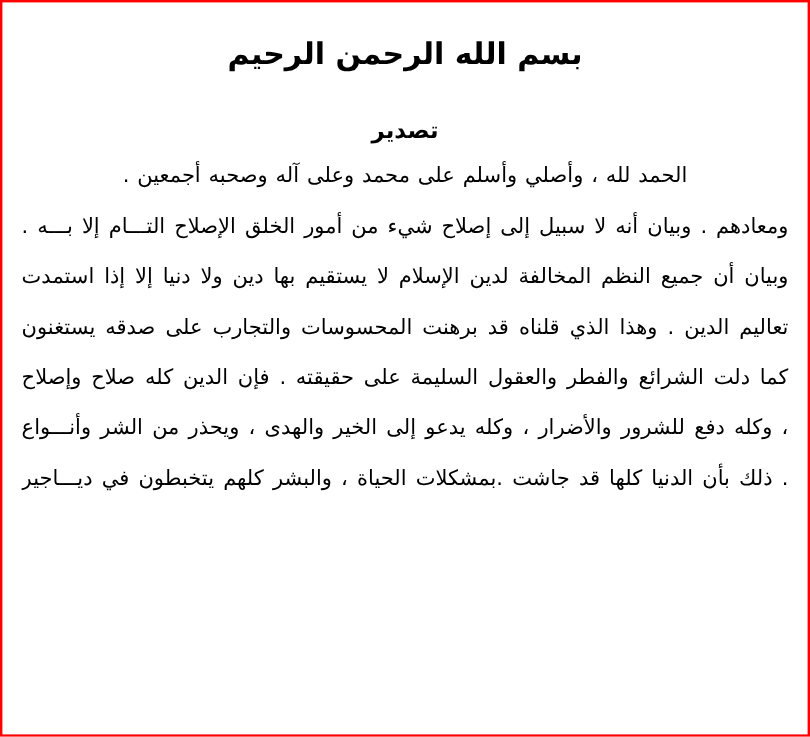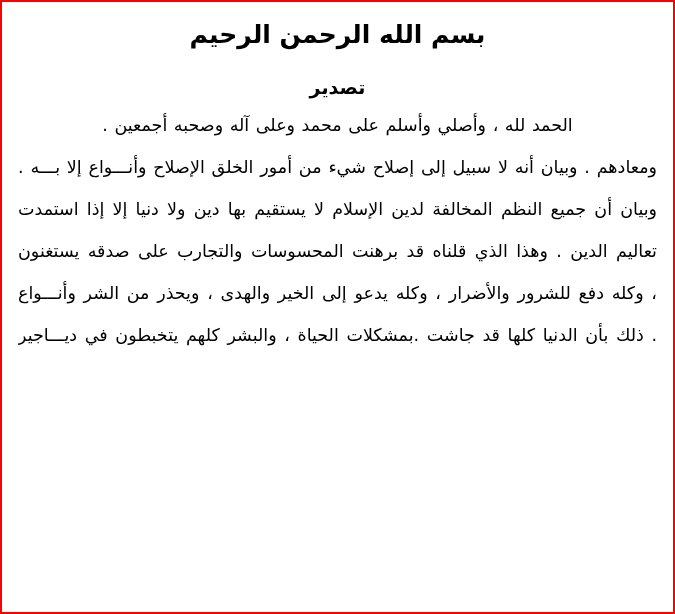--- a/index.html
+++ b/index.html
@@ -20,36 +20,36 @@
     border: 2px solid #ff0000;
     background: #ffffff;
     color: #000000;
     direction: rtl;
     overflow: hidden;
   }
   .content {
     box-sizing: border-box;
     width: 100%;
     height: 100%;
-    padding: 10px 16px 0 16px;
+    padding: 20px 16px 0 16px;
   }
   .basmala {
     text-align: center;
     font-size: 25px;
     font-weight: bold;
     line-height: 46px;
     letter-spacing: 0.5px;
     white-space: nowrap;
   }
   .section-title {
     text-align: center;
     font-size: 19px;
     font-weight: bold;
     line-height: 26px;
-    margin-top: 16px;
+    margin-top: 28px;
     white-space: nowrap;
   }
   .lines {
     margin-top: 4px;
     font-size: 17.5px;
   }
   .line {
     line-height: 42px;
     height: 42px;
     overflow: hidden;
@@ -66,21 +66,22 @@
 
 <div class="page">
   <div class="content">
 
     <div class="basmala">بسم الله الرحمن الرحيم</div>
 
     <div class="section-title">تصدير</div>
 
     <div class="lines">
       <div class="line">الحمد لله ، وأصلي وأسلم على محمد وعلى آله وصحبه أجمعين .</div>
-      <div class="line justify">ومعادهم . وبيان أنه لا سبيل إلى إصلاح شيء من أمور الخلق الإصلاح وأنـــواع إلا بـــه .</div>
+      <div class="line justify">ومعادهم . وبيان أنه لا سبيل إلى إصلاح شيء من أمور الخلق الإصلاح التـــام إلا بـــه .</div>
       <div class="line justify">وبيان أن جميع النظم المخالفة لدين الإسلام لا يستقيم بها دين ولا دنيا إلا إذا استمدت من</div>
       <div class="line justify">تعاليم الدين . وهذا الذي قلناه قد برهنت المحسوسات والتجارب على صدقه يستغنون</div>
+      <div class="line justify">كما دلت الشرائع والفطر والعقول السليمة على حقيقته . فإن الدين كله صلاح وإصلاح</div>
       <div class="line justify">، وكله دفع للشرور والأضرار ، وكله يدعو إلى الخير والهدى ، ويحذر من الشر وأنـــواع</div>
       <div class="line justify">. ذلك بأن الدنيا كلها قد جاشت .بمشكلات الحياة ، والبشر كلهم يتخبطون في ديـــاجير</div>
     </div>
 
   </div>
 </div>
 
 </body></html>

